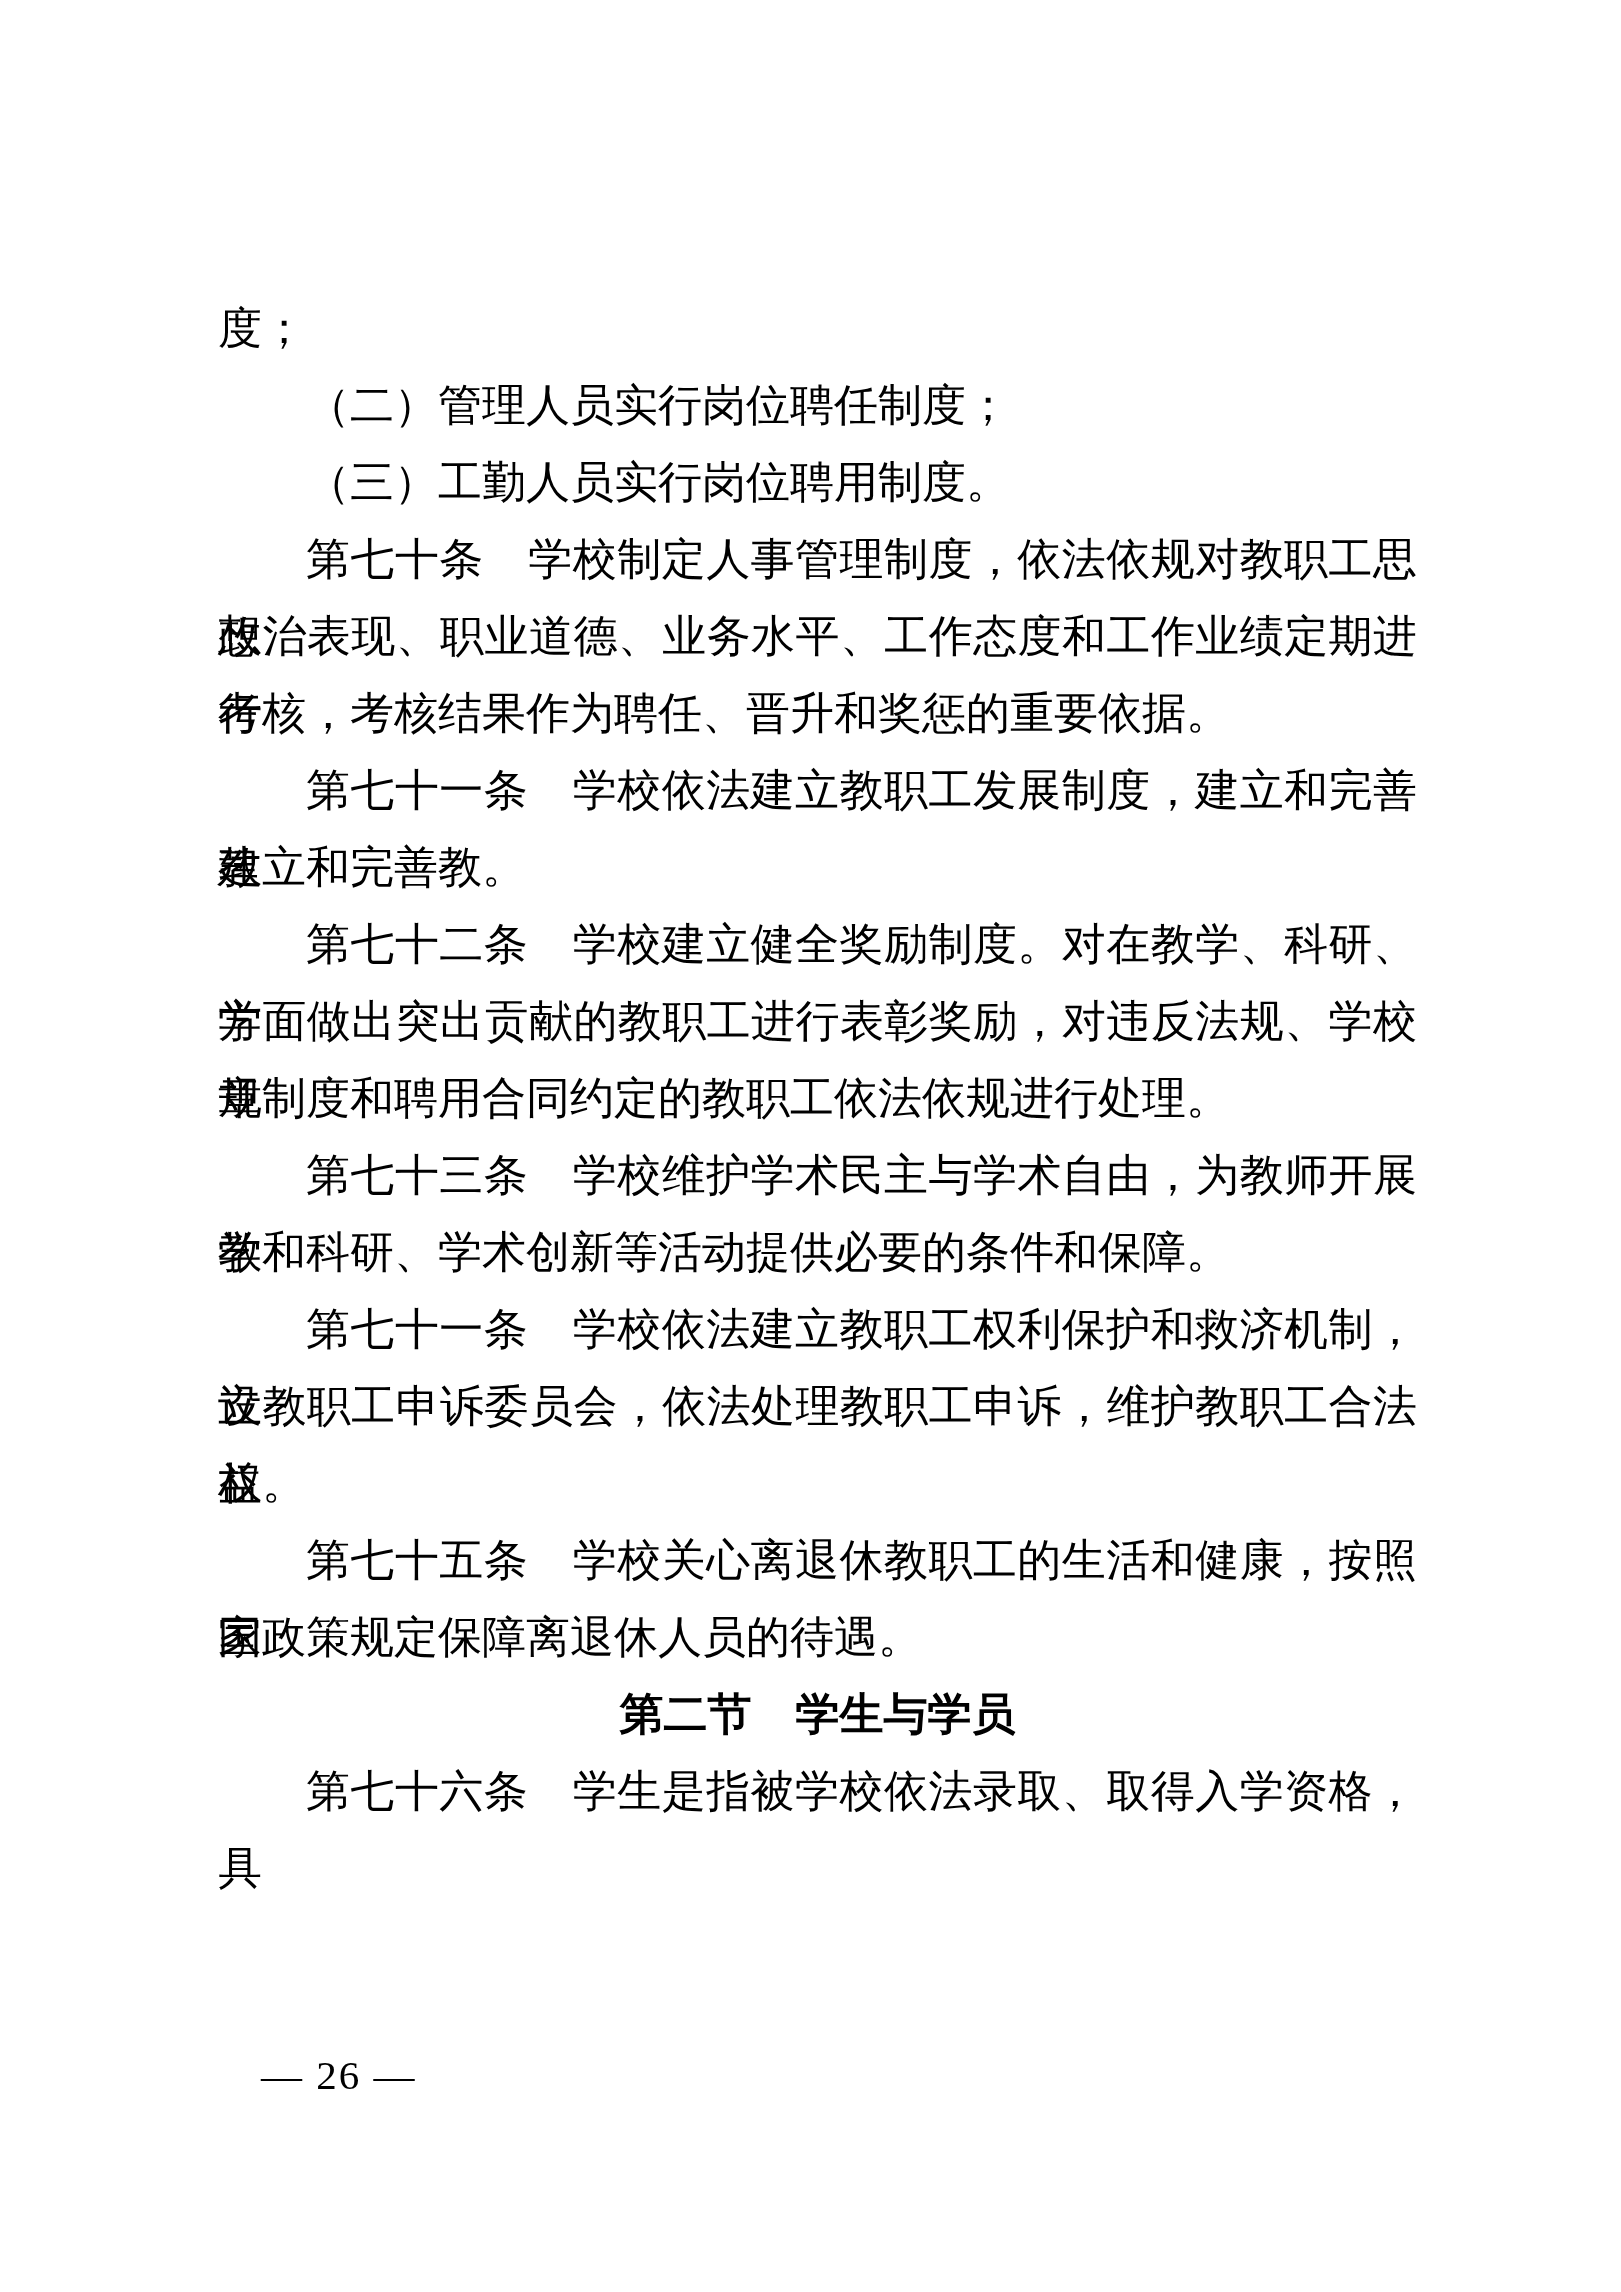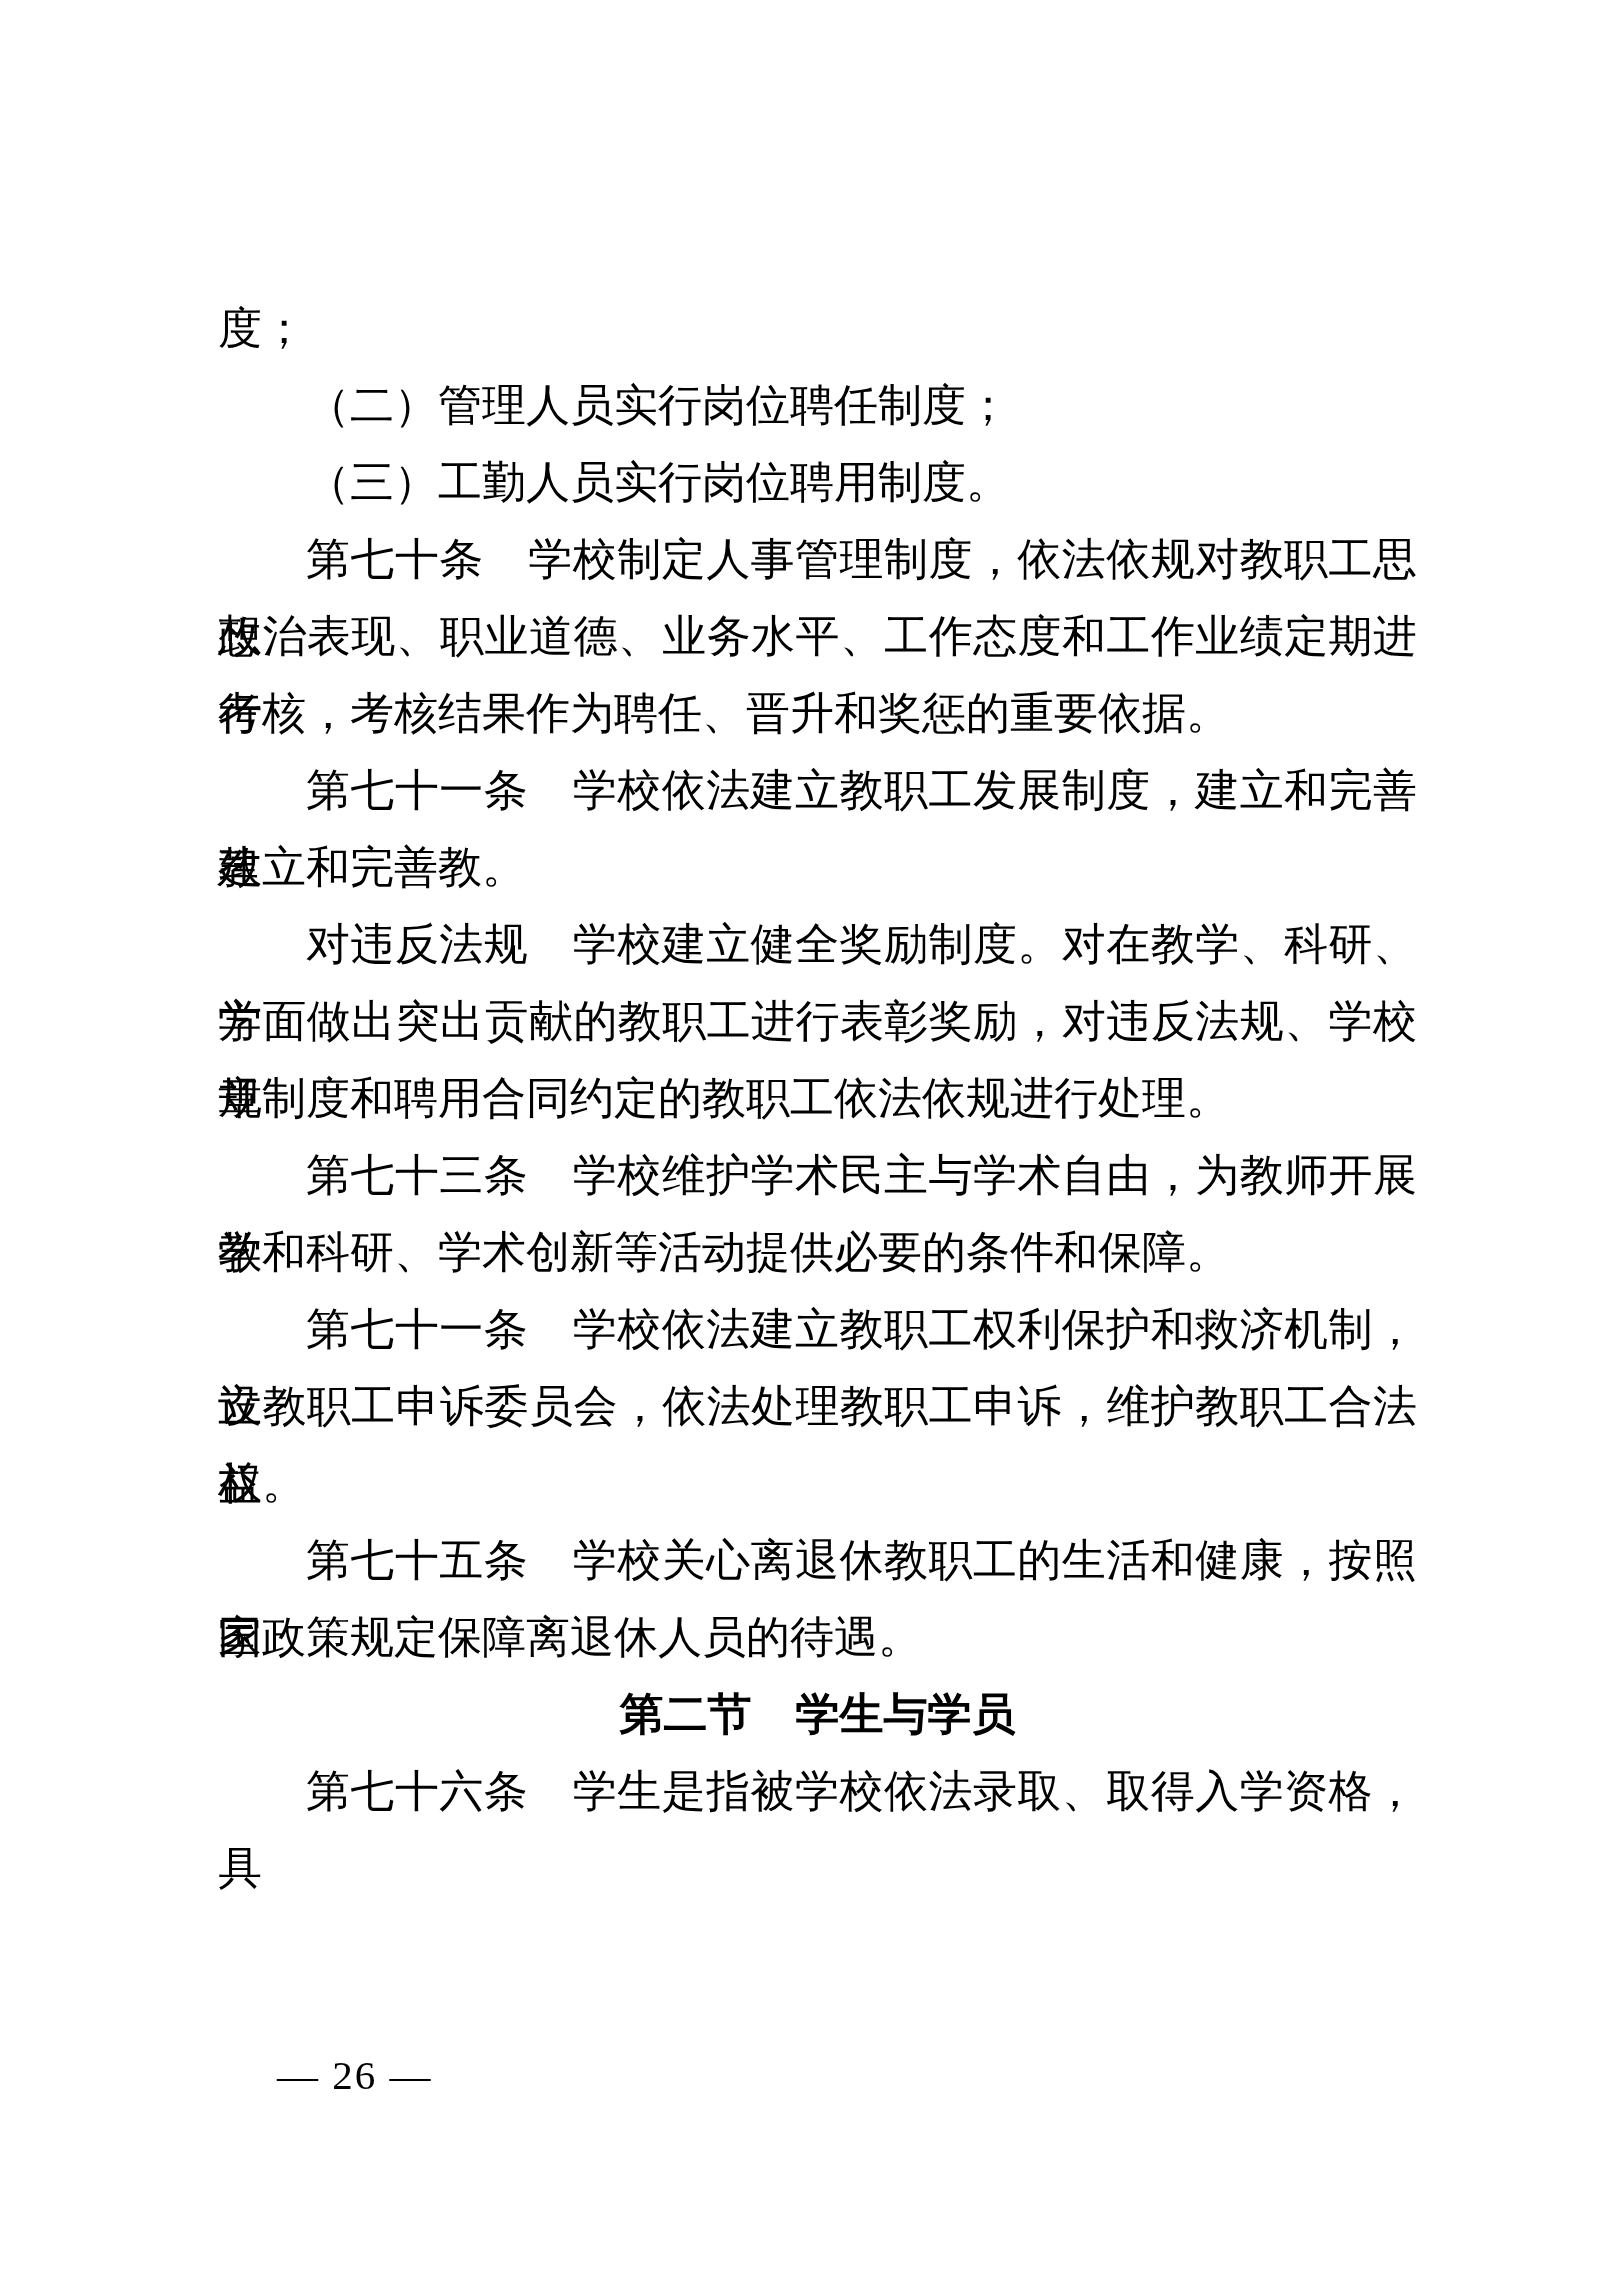--- a/index.html
+++ b/index.html
@@ -49,37 +49,36 @@
   .lead {
     font-weight: 400;
   }
   .page-footer {
     position: absolute;
     left: 261px;
     top: 2051px;
     font-size: 41px;
     letter-spacing: 2px;
     color: #000000;
-    margin-left: 16px;
   }
 </style>
 </head>
 <body>
 
 <div class="page">
   <main class="doc-body">
       <div class="line"><span>度；</span></div>
       <div class="line indent"><span>（二）管理人员实行岗位聘任制度；</span></div>
       <div class="line indent"><span>（三）工勤人员实行岗位聘用制度。</span></div>
       <div class="line indent full"><span class="lead">第七十条</span><span>　学校制定人事管理制度，依法依规对教职工思想</span></div>
       <div class="line full"><span>政治表现、职业道德、业务水平、工作态度和工作业绩定期进行</span></div>
       <div class="line"><span>考核，考核结果作为聘任、晋升和奖惩的重要依据。</span></div>
       <div class="line indent full"><span class="lead">第七十一条</span><span>　学校依法建立教职工发展制度，建立和完善教</span></div>
       <div class="line"><span>建立和完善教。</span></div>
-      <div class="line indent full"><span class="lead">对违反法规</span><span>　学校建立健全奖励制度。对在教学、科研、学</span></div>
+      <div class="line indent full"><span class="lead">第七十二条</span><span>　学校建立健全奖励制度。对在教学、科研、学</span></div>
       <div class="line full"><span>方面做出突出贡献的教职工进行表彰奖励，对违反法规、学校规</span></div>
       <div class="line"><span>章制度和聘用合同约定的教职工依法依规进行处理。</span></div>
       <div class="line indent full"><span class="lead">第七十三条</span><span>　学校维护学术民主与学术自由，为教师开展教</span></div>
       <div class="line"><span>学和科研、学术创新等活动提供必要的条件和保障。</span></div>
       <div class="line indent full"><span class="lead">第七十一条</span><span>　学校依法建立教职工权利保护和救济机制，设</span></div>
       <div class="line full"><span>立教职工申诉委员会，依法处理教职工申诉，维护教职工合法权</span></div>
       <div class="line"><span>益。</span></div>
       <div class="line indent full"><span class="lead">第七十五条</span><span>　学校关心离退休教职工的生活和健康，按照国</span></div>
       <div class="line"><span>家政策规定保障离退休人员的待遇。</span></div>
       <div class="line center"><span>第二节　学生与学员</span></div>

